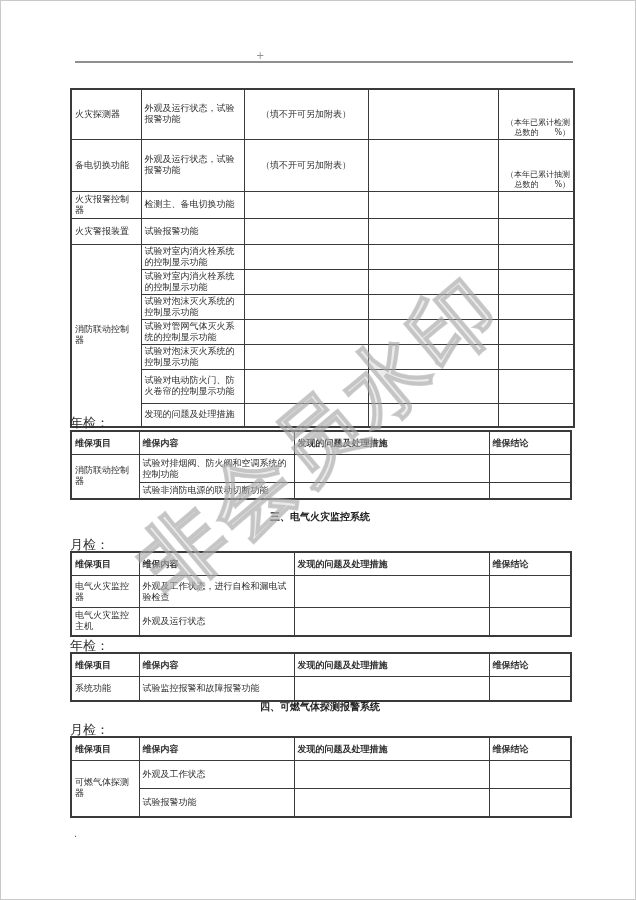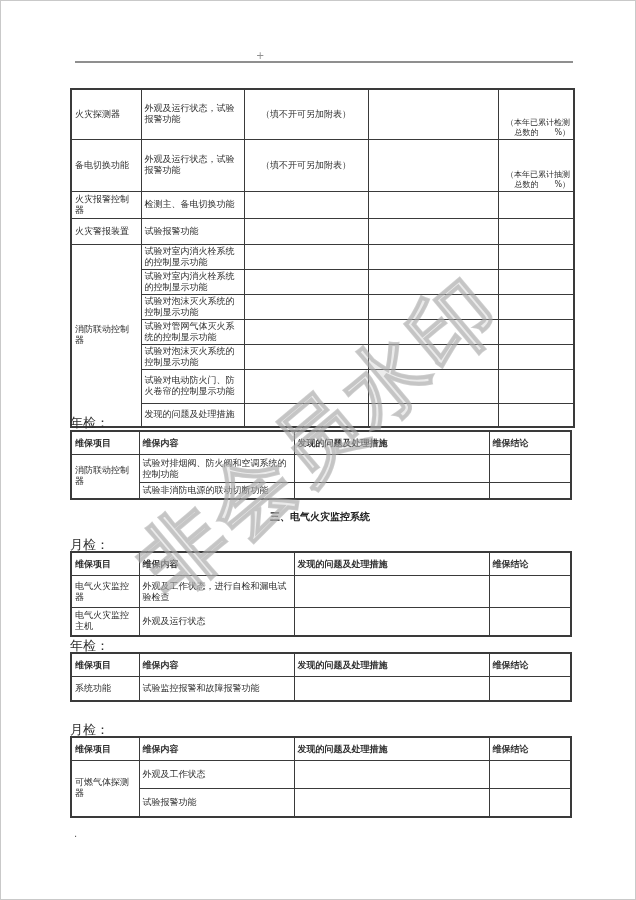--- a/index.html
+++ b/index.html
@@ -239,20 +239,21 @@
     </tr>
     <tr style="height:24px">
       <td>系统功能</td>
       <td>试验监控报警和故障报警功能</td>
       <td></td>
       <td></td>
     </tr>
   </tbody>
     </table>
 
+  <div class="sec-title" style="top:700px">四、可燃气体探测报警系统</div>
 
   <div class="label" style="top:721px">月检：</div>
 
   <table class="t t4c" style="left:70px;top:736px">
     <colgroup>
         <col style="width:68px">
         <col style="width:155px">
         <col style="width:195px">
         <col style="width:82px">
       </colgroup>

